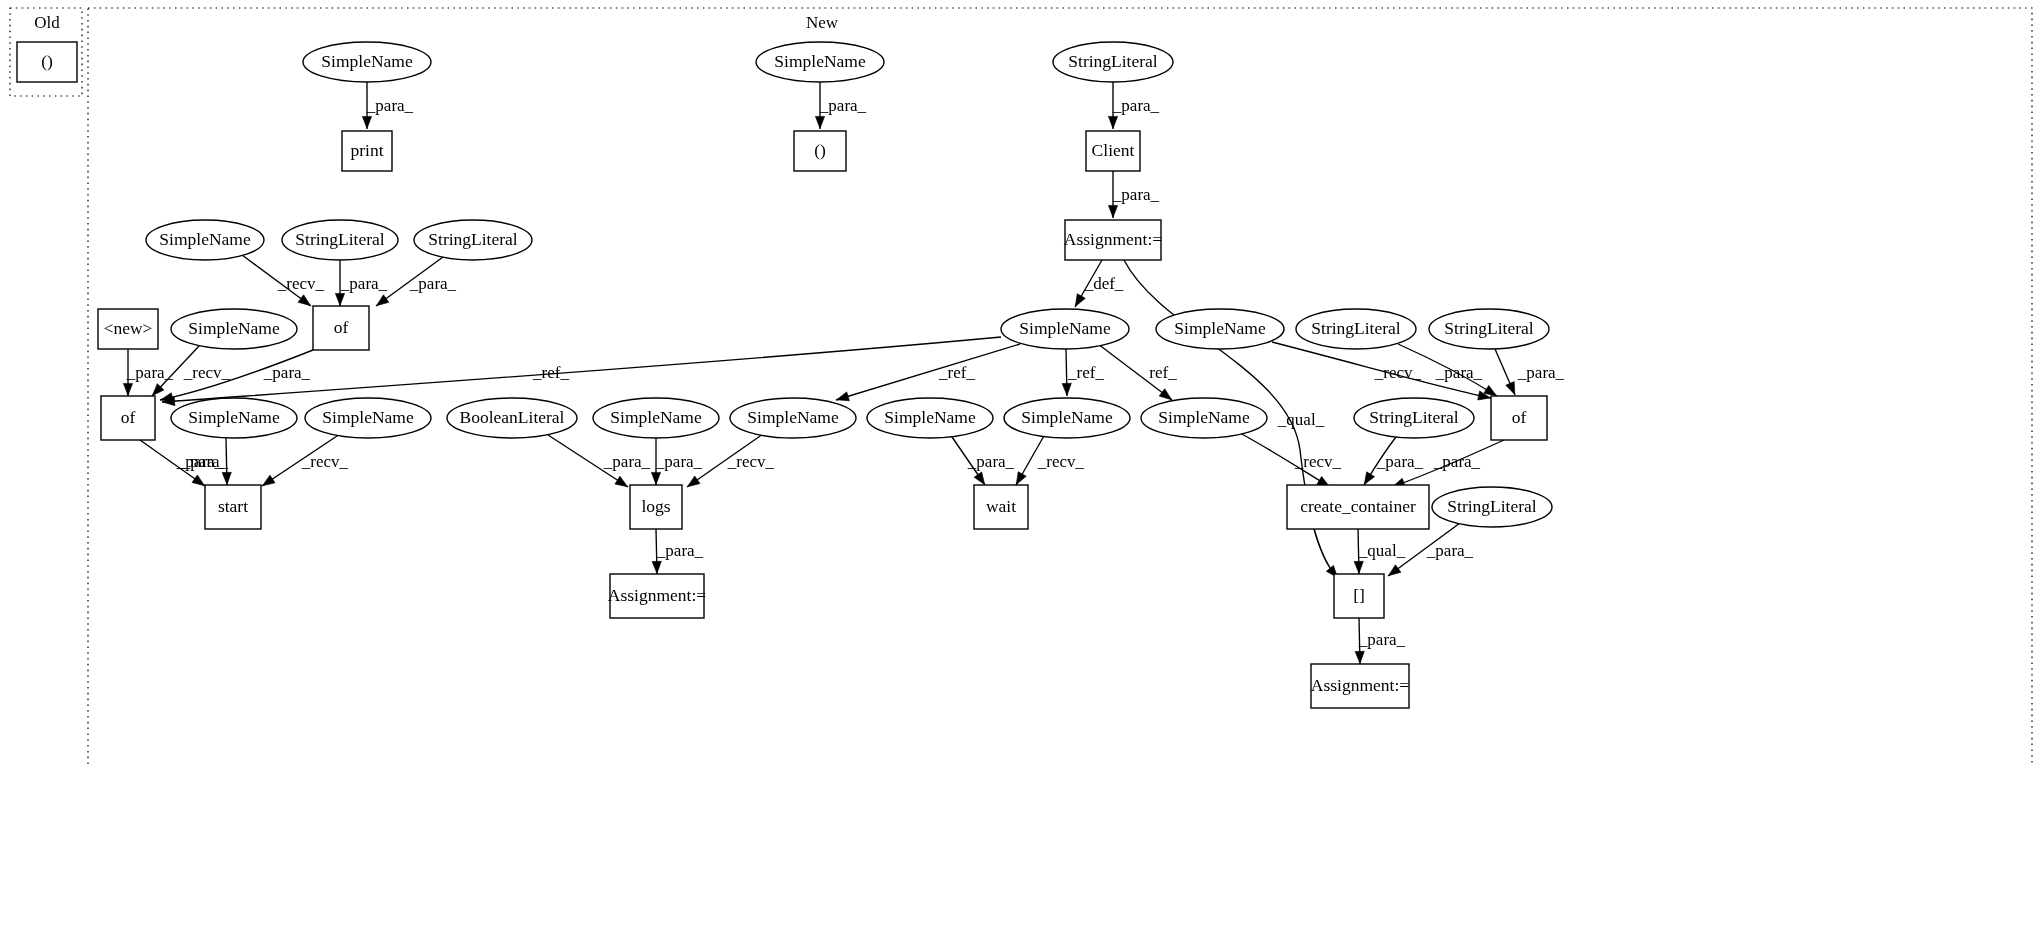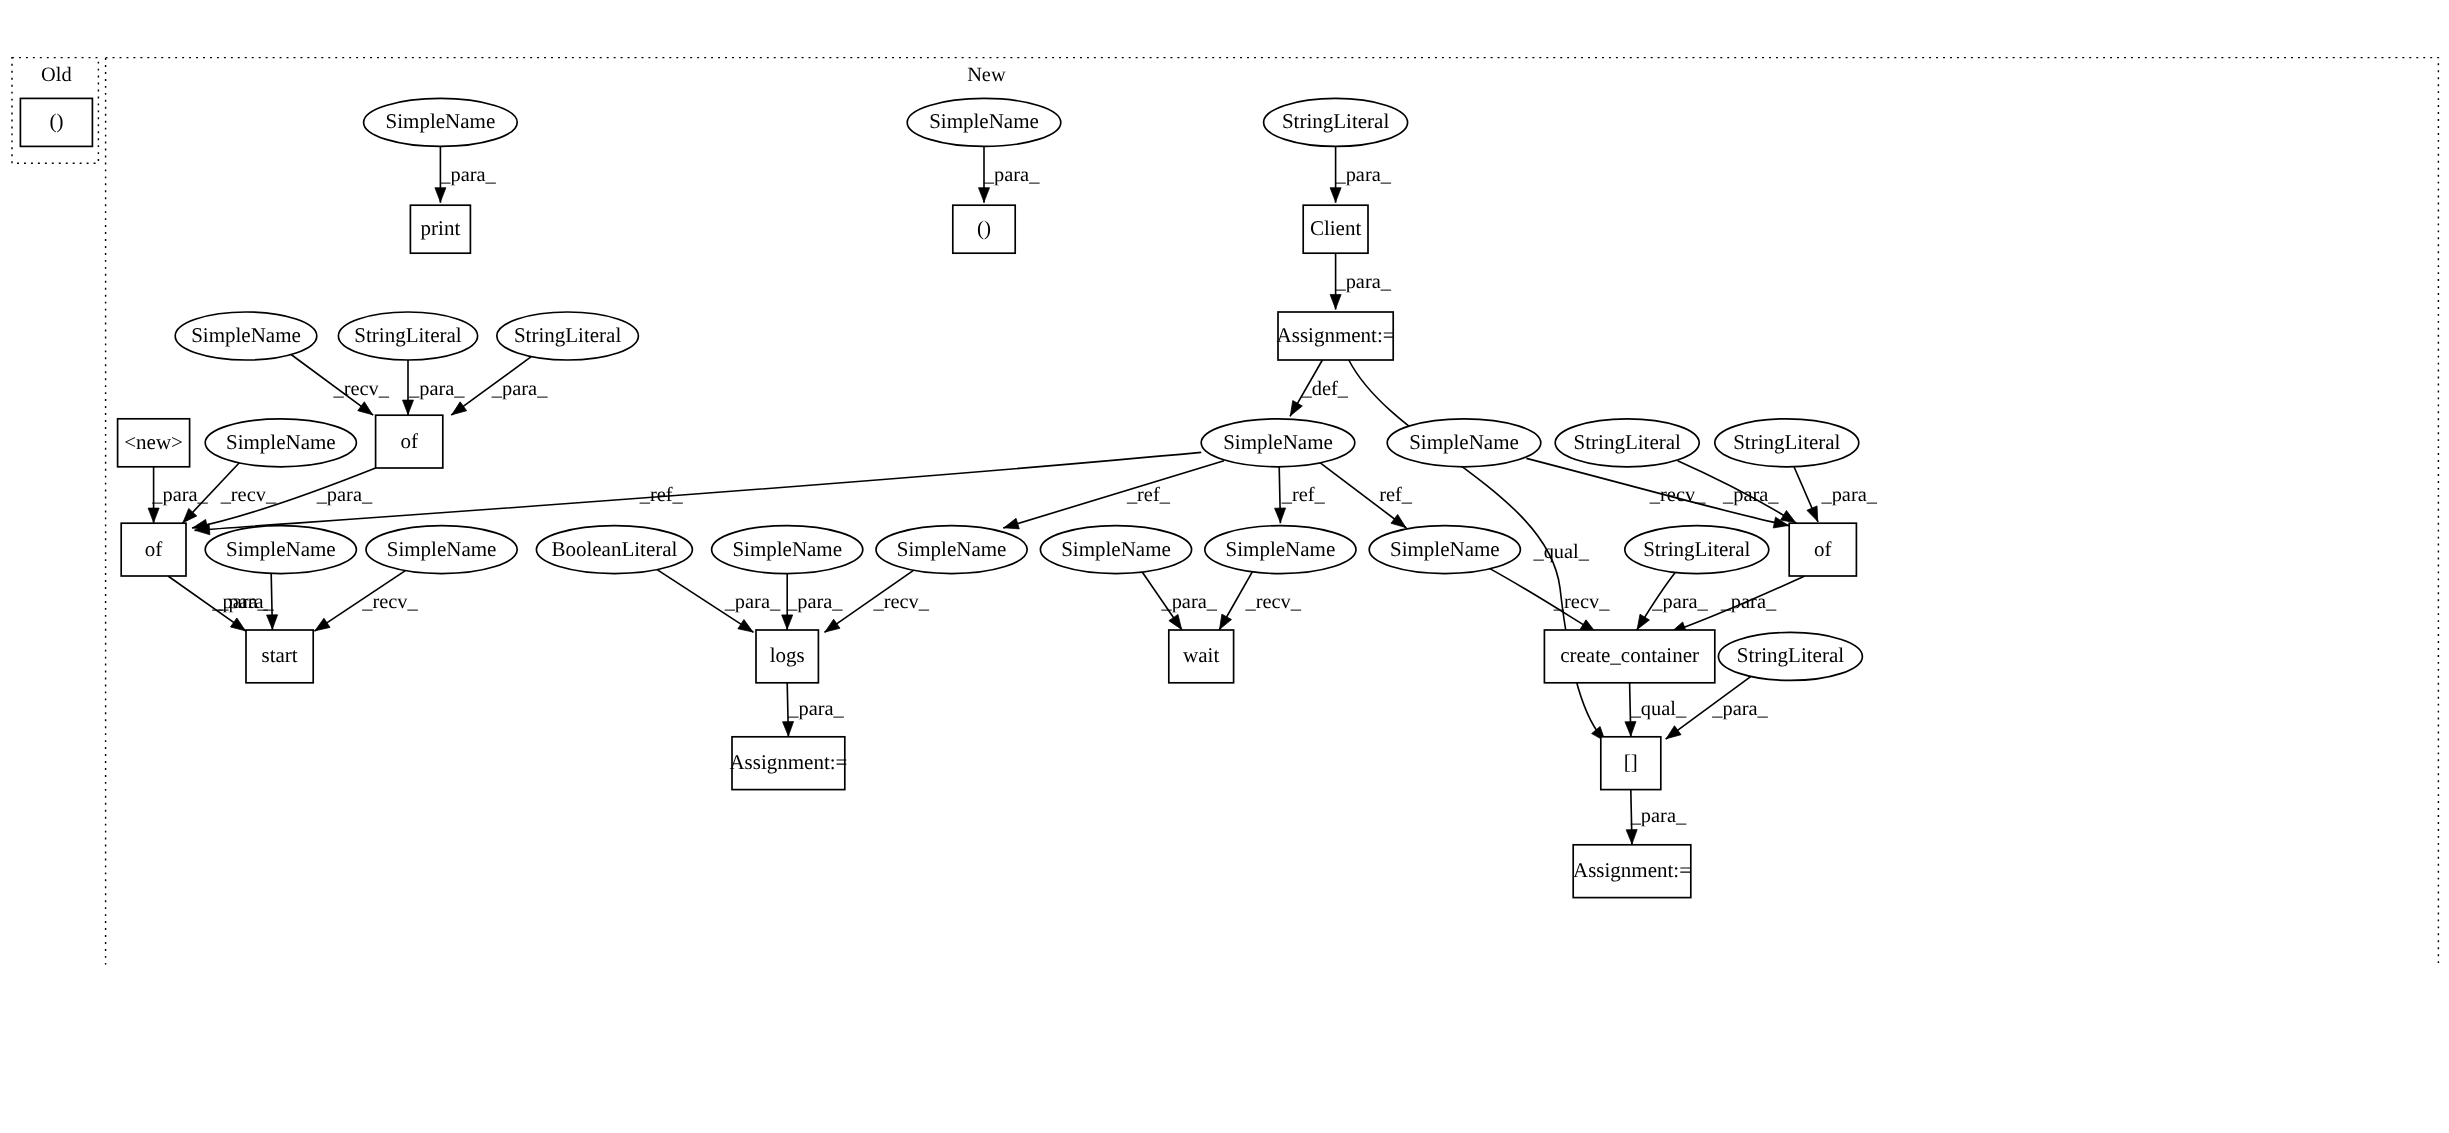--- a/index.html
+++ b/index.html
@@ -6,21 +6,20 @@
     margin: 0;
     padding: 0;
     background: #ffffff;
   }
   #canvas {
     position: relative;
     width: 2041px;
     height: 764px;
     background: #ffffff;
     font-family: "Liberation Serif", "DejaVu Serif", serif;
-    margin-top: 40px;
   }
   svg.graph {
     position: absolute;
     top: 0; left: 0;
     width: 2041px;
     height: 944px;
     overflow: visible;
   }
   .cluster-rect {
     fill: none;

